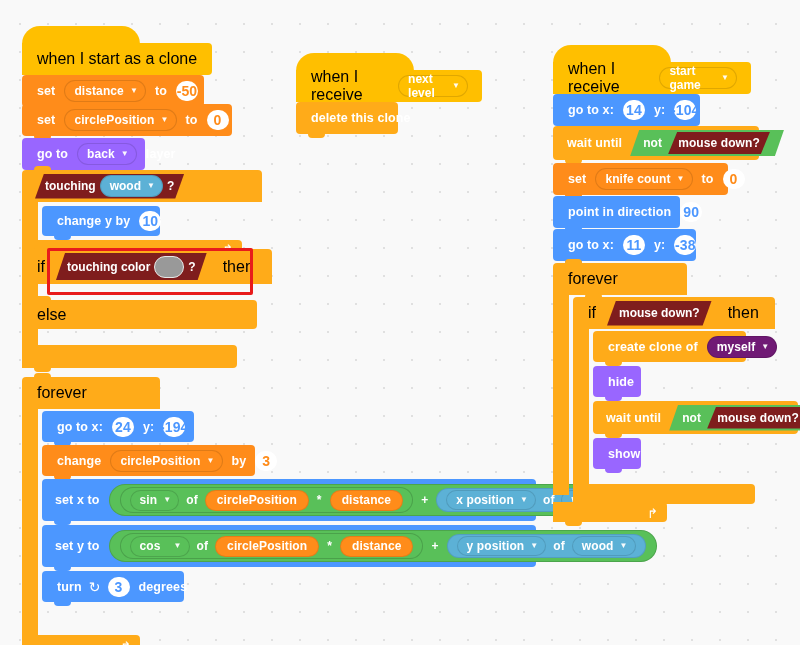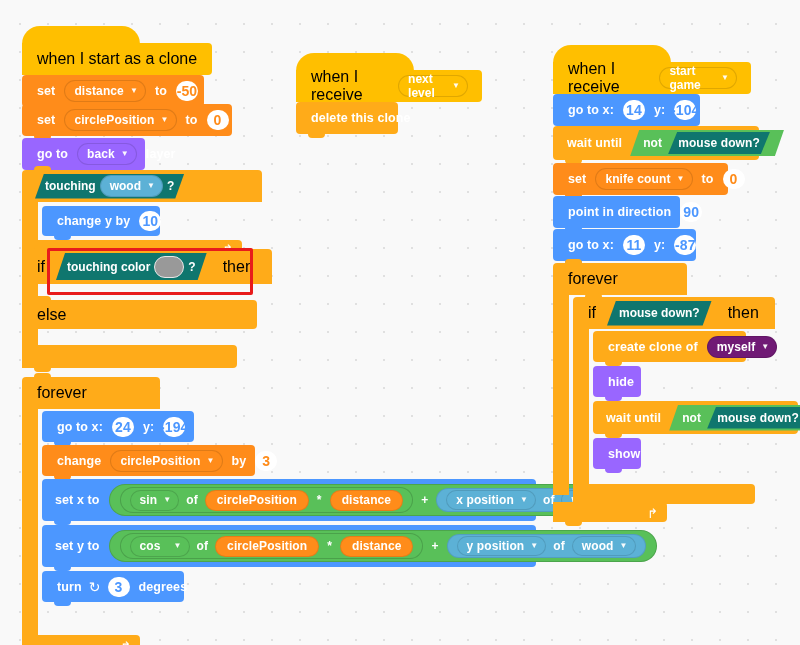--- a/index.html
+++ b/index.html
@@ -59,21 +59,21 @@
   
   .rep{border-radius:14px;height:23px;padding:0 11px;display:inline-flex;align-items:center;
     font-size:12px;font-weight:bold;color:#fff;margin:0 4px;box-sizing:border-box;}
   .rep.vars{background:#ff8c1a;border:1px solid rgba(0,0,0,.1);}
   .rep.sens{background:#5cb1d6;border:1px solid rgba(0,0,0,.1);}
 
   
   .hex{height:25px;display:inline-flex;align-items:center;padding:0 13px;font-size:12px;
     font-weight:bold;color:#fff;margin:0 3px;box-sizing:border-box;
     clip-path:polygon(9px 0,100% 0,calc(100% - 9px) 100%,0 100%);}
-  .hex.sens{background:#0f766e;}
+  .hex.sens{background:#7f1d1d;}
   .hex.op{background:#59c059;}
 
   .swatch{width:28px;height:20px;border-radius:11px;background:#999999;
     border:1.5px solid #e8e8e8;margin:0 4px;display:inline-block;}
 
   
   .cwrap{position:absolute;}
   .cwrap .c-head{height:32px;display:flex;align-items:center;padding:0 10px;border-radius:4px 4px 0 0;position:relative;}
   .cwrap .c-head:before{content:"";position:absolute;left:12px;top:-4px;width:17px;height:5px;background:inherit;border-radius:4px 4px 0 0;}
   .cwrap .c-arm{width:16px;}
@@ -321,21 +321,21 @@
 
 <div class="blk stack c-motion bump" style="left:553px;top:196px;width:127px;">
   <span class="lbl">point in direction</span>
   <span class="num motion">90</span>
 </div>
 
 <div class="blk stack c-motion bump" style="left:553px;top:229px;width:143px;">
   <span class="lbl">go to x:</span>
   <span class="num motion">11</span>
   <span class="lbl">y:</span>
-  <span class="num motion">-87</span>
+  <span class="num motion">-38</span>
 </div>
 
 <div class="cwrap" style="left:553px;top:263px;">
   <div class="c-head c-control" style="width:114px;height:32px;">
     <span class="lbl">forever</span>
   </div>
   <div style="display:flex;">
     <div class="c-arm c-control" style="height:200px;"></div>
     <div style="position:relative;left:4px;top:2px;">
 

